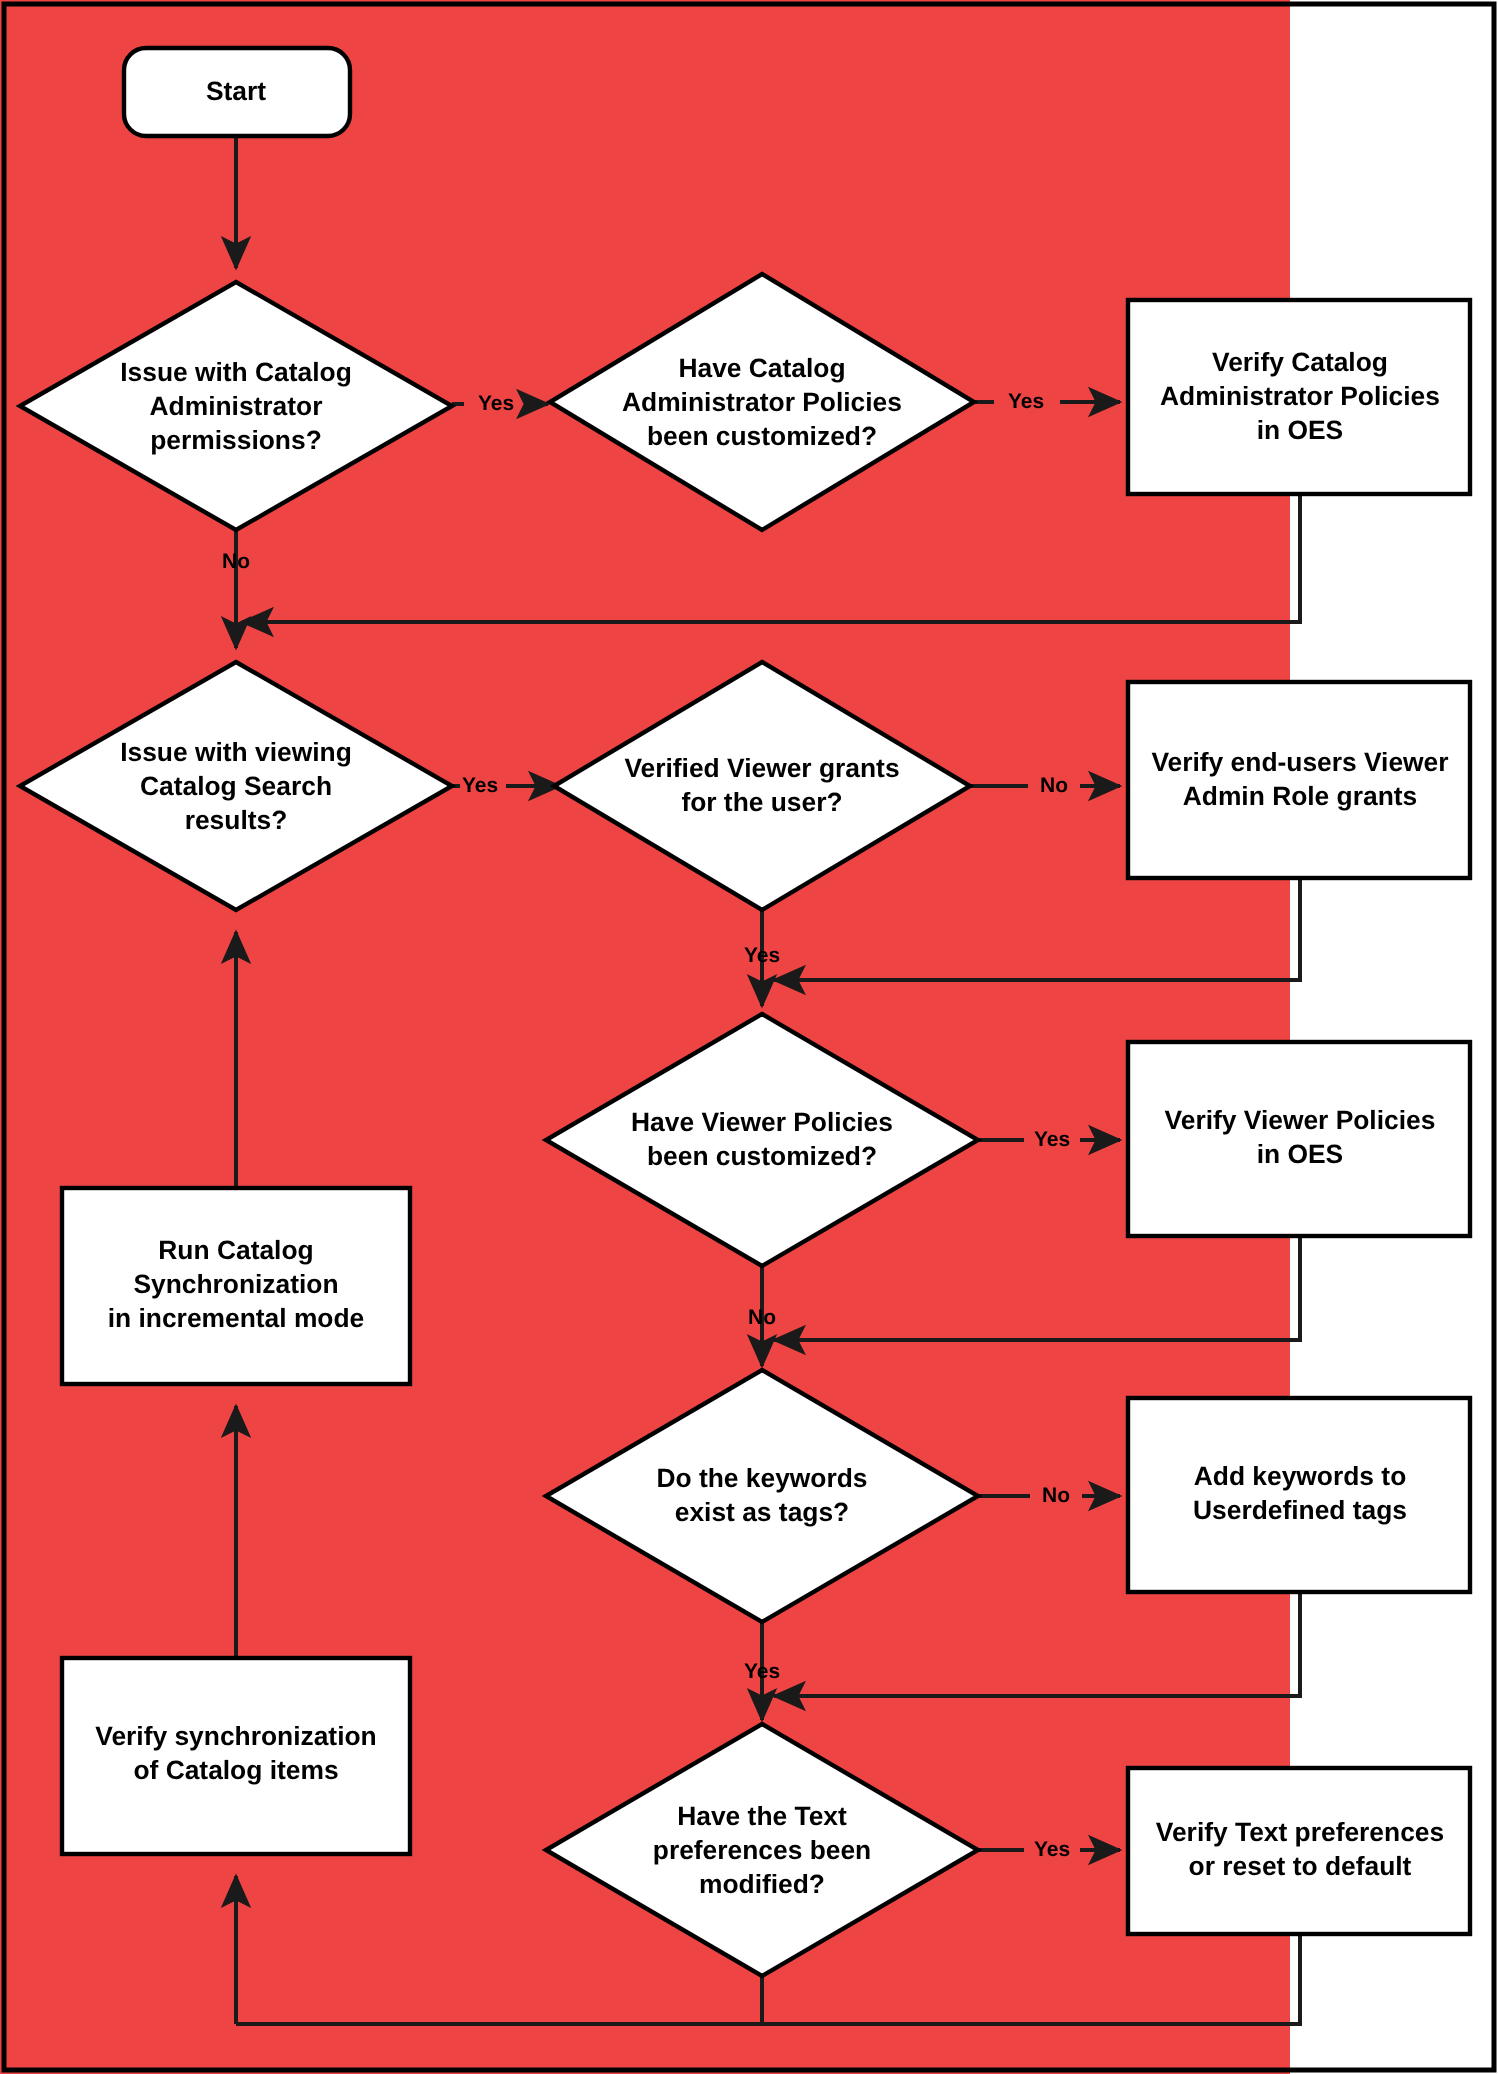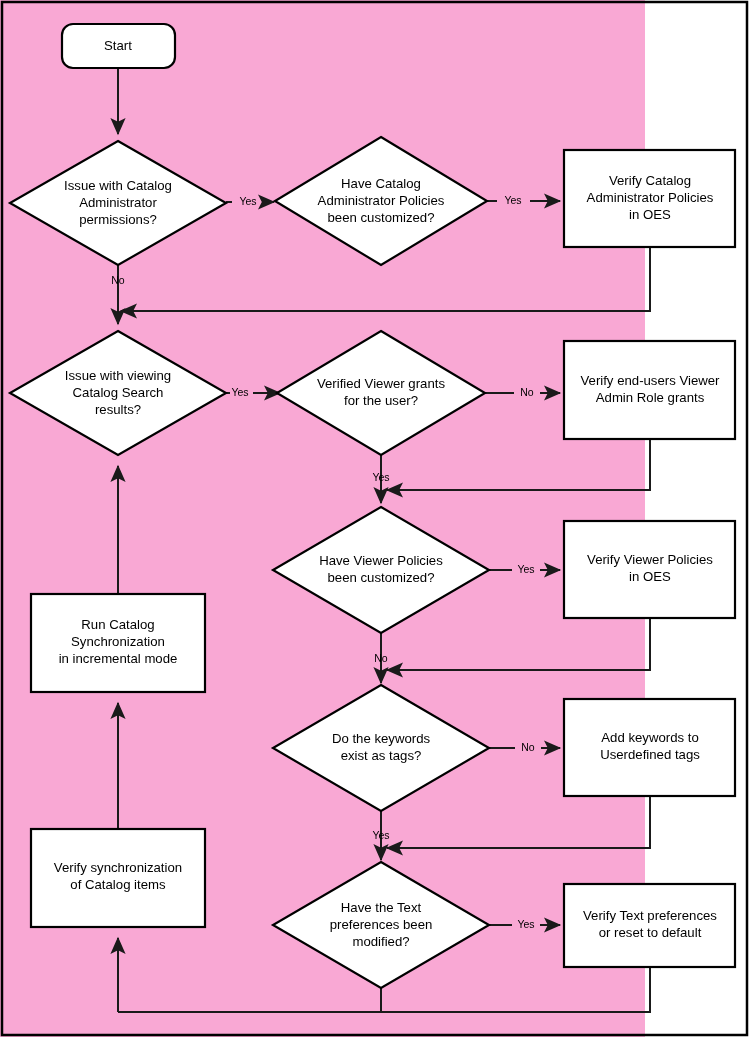--- a/index.html
+++ b/index.html
@@ -4,22 +4,23 @@
 <style>
   html, body {
     margin: 0;
     padding: 0;
     background: #ffffff;
   }
   #page {
     position: relative;
     width: 645px;
     height: 1037px;
-    background: #f9a8d4;
+    background: #ef4444;
     font-family: "Liberation Sans", sans-serif;
+    font-weight: bold;
   }
   svg#flow {
     display: block;
     width: 749px;
     height: 1037px;
   }
   .shape-stroke {
     fill: #ffffff;
     stroke: #000000;
     stroke-width: 2.2;

